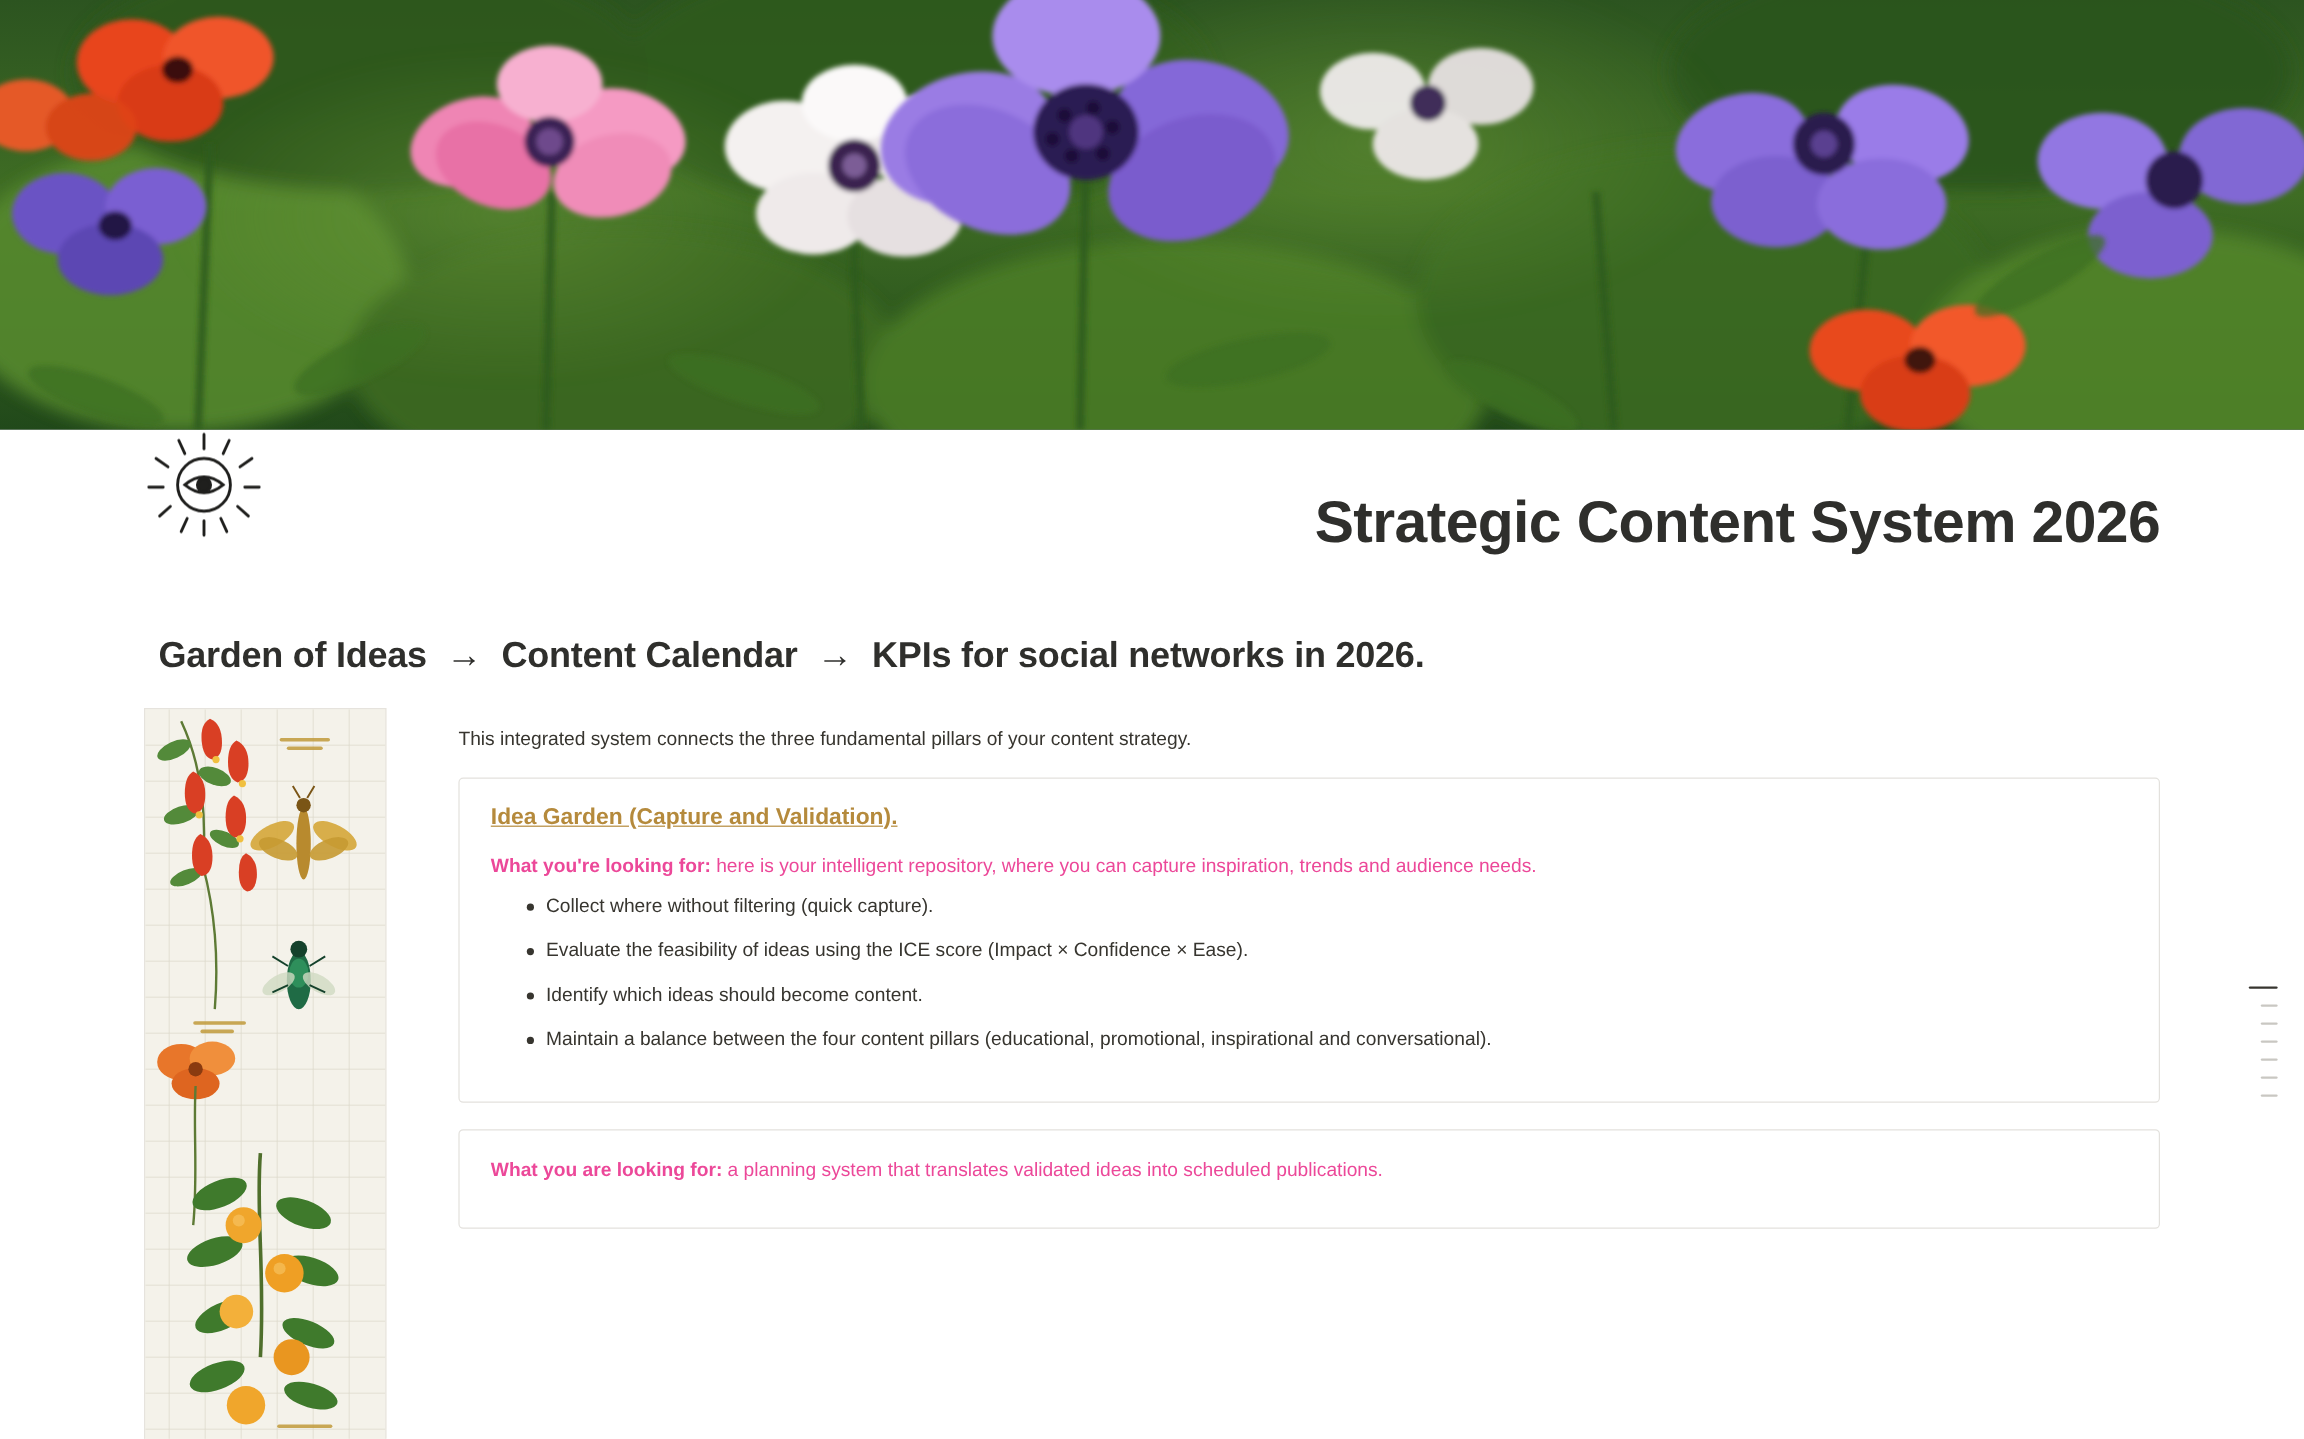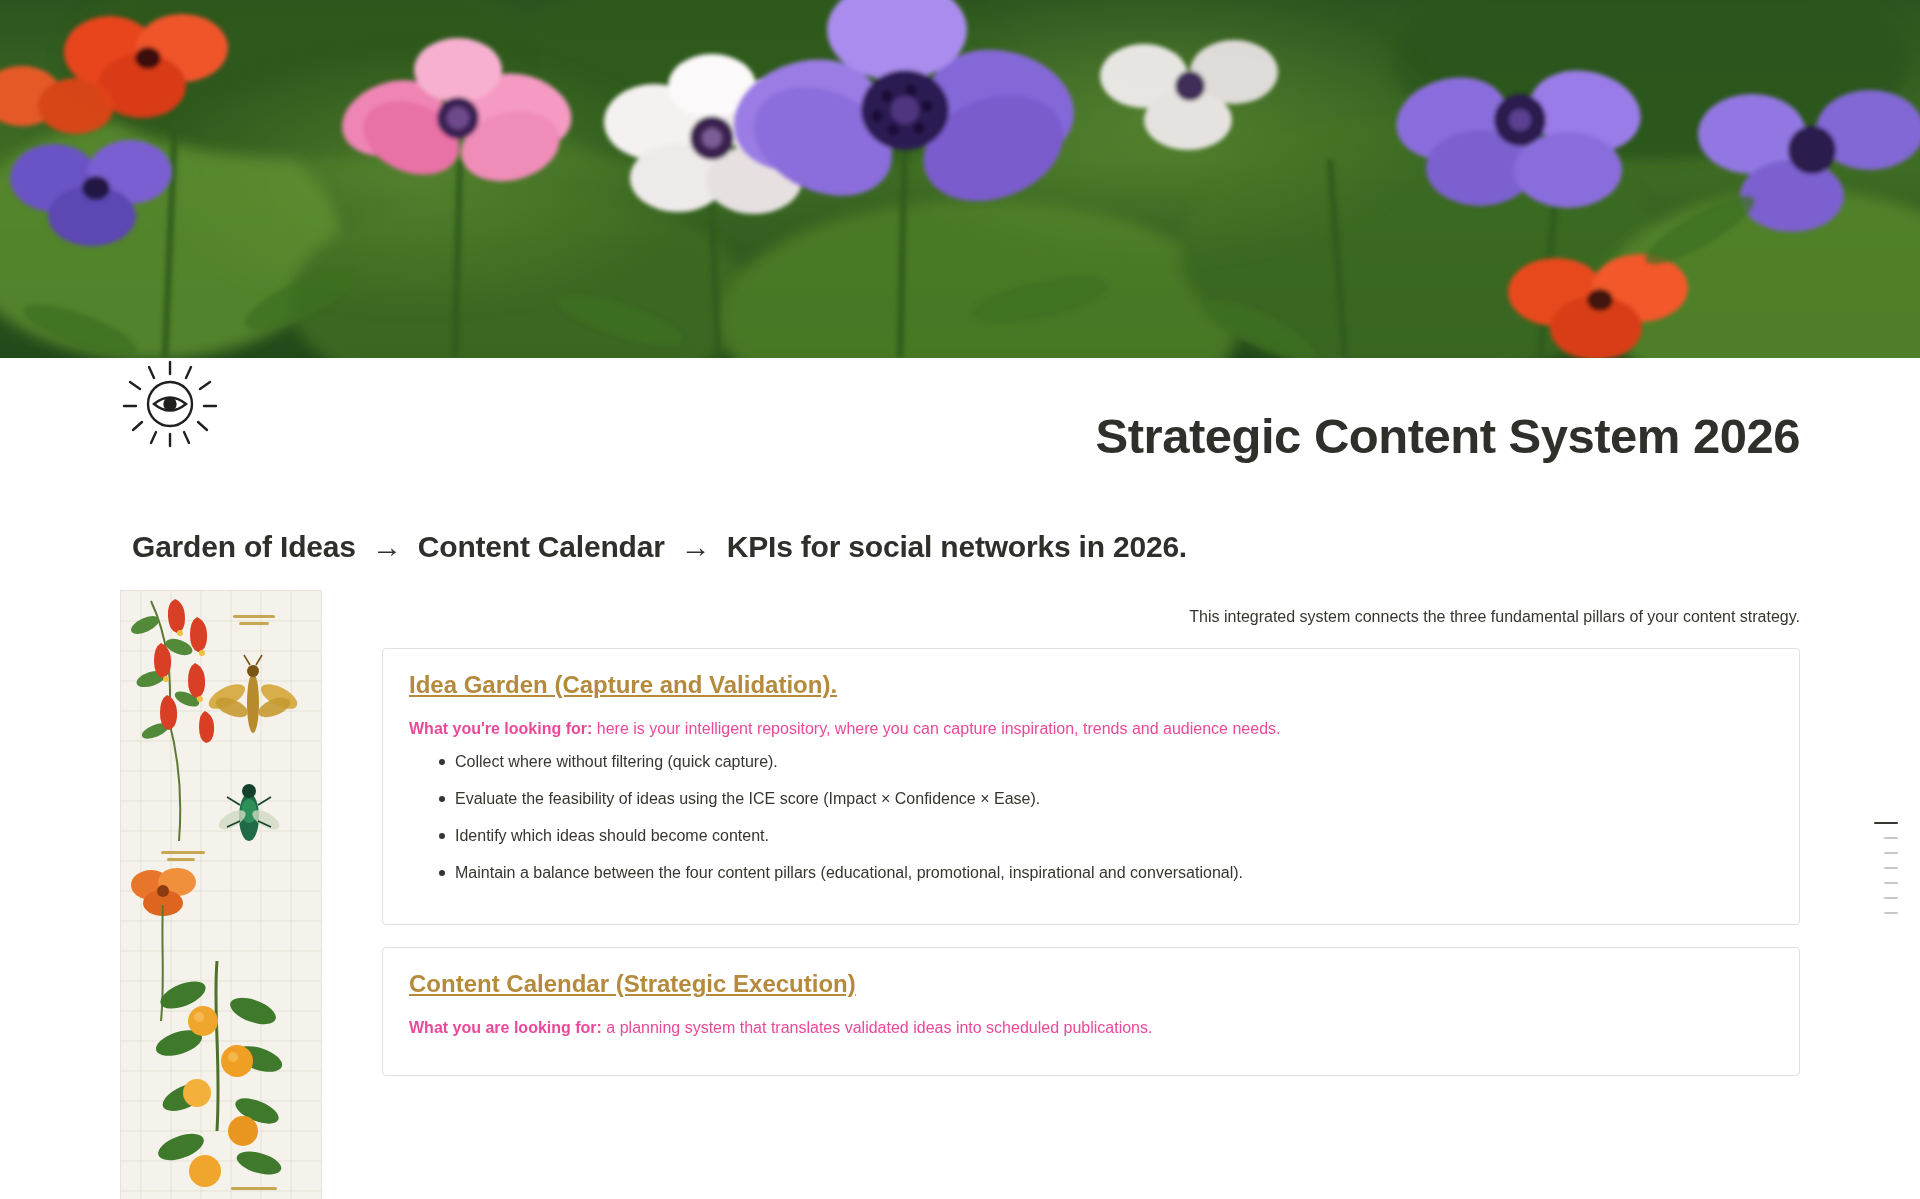--- a/index.html
+++ b/index.html
@@ -87,32 +87,31 @@
   .h-flow {
     font-size: 23px;
     font-weight: bold;
     margin: 0 0 14px 0;
     color: #2f2f2c;
   }
   .p-lead {
     font-size: 16px;
     margin: 0 0 22px 0;
     color: #37352f;
-    text-align: right;
   }
 
   .card {
     border: 1px solid #e3e1dd;
     border-radius: 4px;
     padding: 22px 26px 26px 26px;
     margin-bottom: 22px;
     background: #ffffff;
   }
   .card-title {
-    font-size: 24px;
+    font-size: 19px;
     font-weight: bold;
     color: #b58a3c;
     text-decoration: underline;
     margin: 0 0 18px 0;
     display: inline-block;
     cursor: pointer;
     text-align: right;
   }
   .row-line {
     font-size: 16px;
@@ -490,21 +489,20 @@
           </p>
           <ul class="bullets">
             <li>Collect where without filtering (quick capture).</li>
             <li>Evaluate the feasibility of ideas using the ICE score (Impact × Confidence × Ease).</li>
             <li>Identify which ideas should become content.</li>
             <li>Maintain a balance between the four content pillars (educational, promotional, inspirational and conversational).</li>
           </ul>
         </div>
 
         <div class="card">
-          <a class="card-title">Content Calendar (Strategic Execution)</a>
           <p class="row-line">
             <b>What you are looking for:</b><span> a planning system that translates validated ideas into scheduled publications.</span>
           </p>
         </div>
       </div>
     </div>
   </div>
 
   <div class="outline">
     <div class="tick active" style="width:24px"></div>

